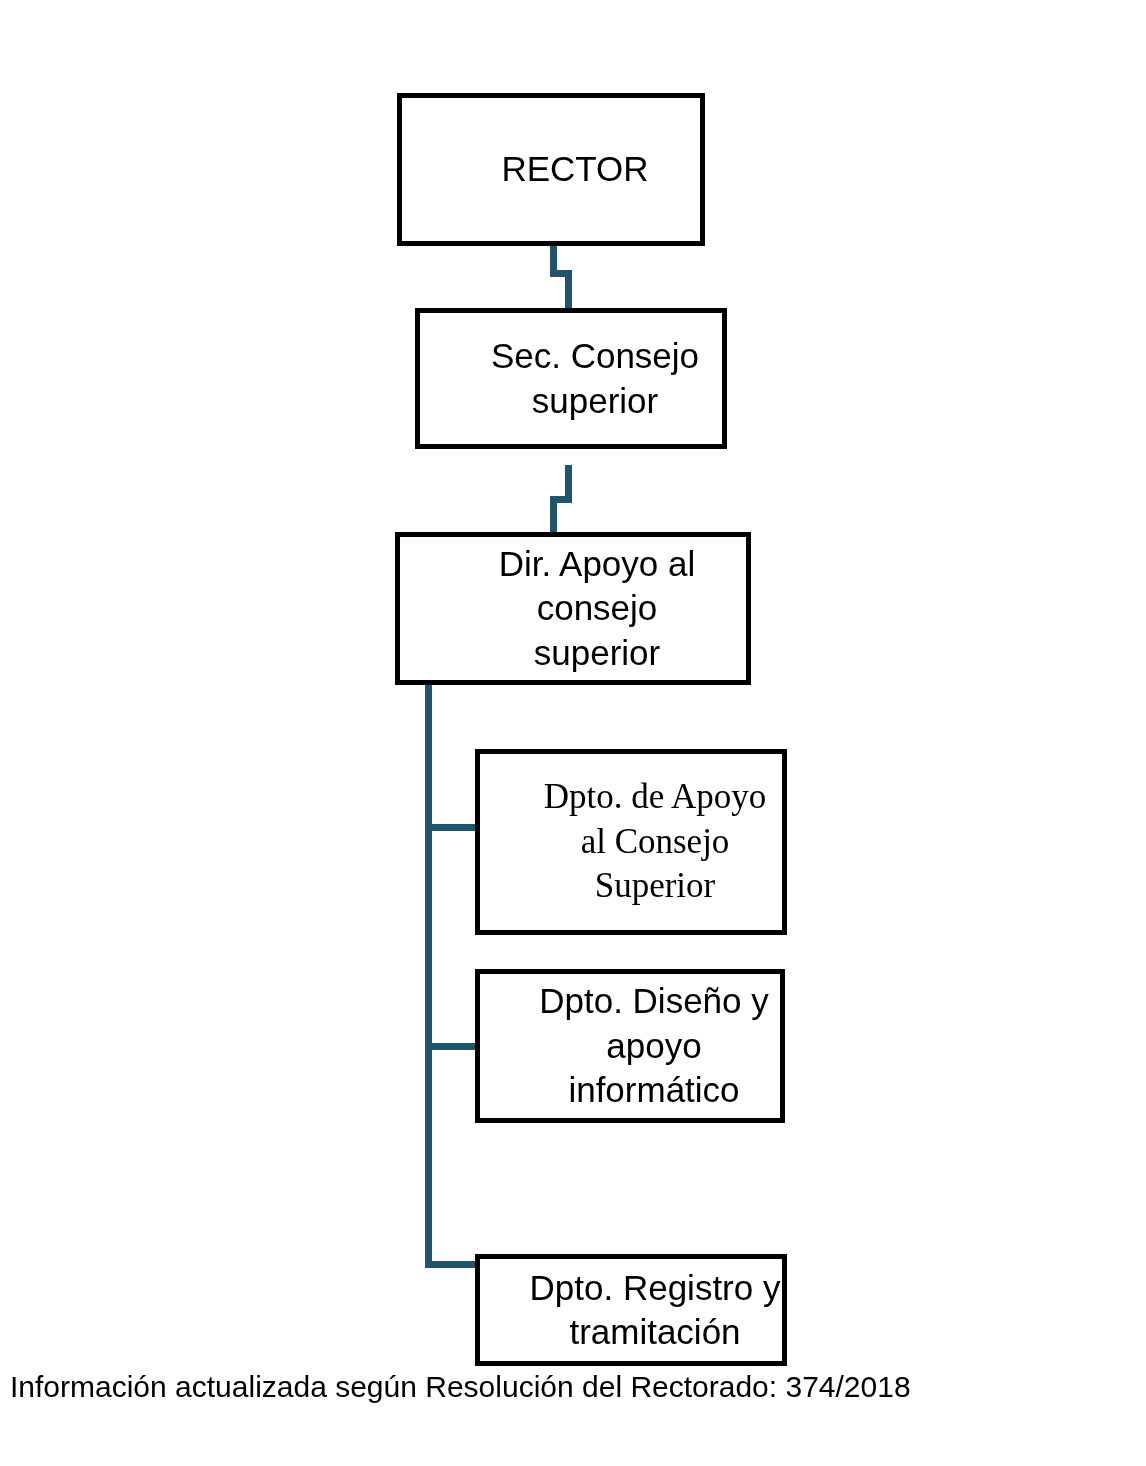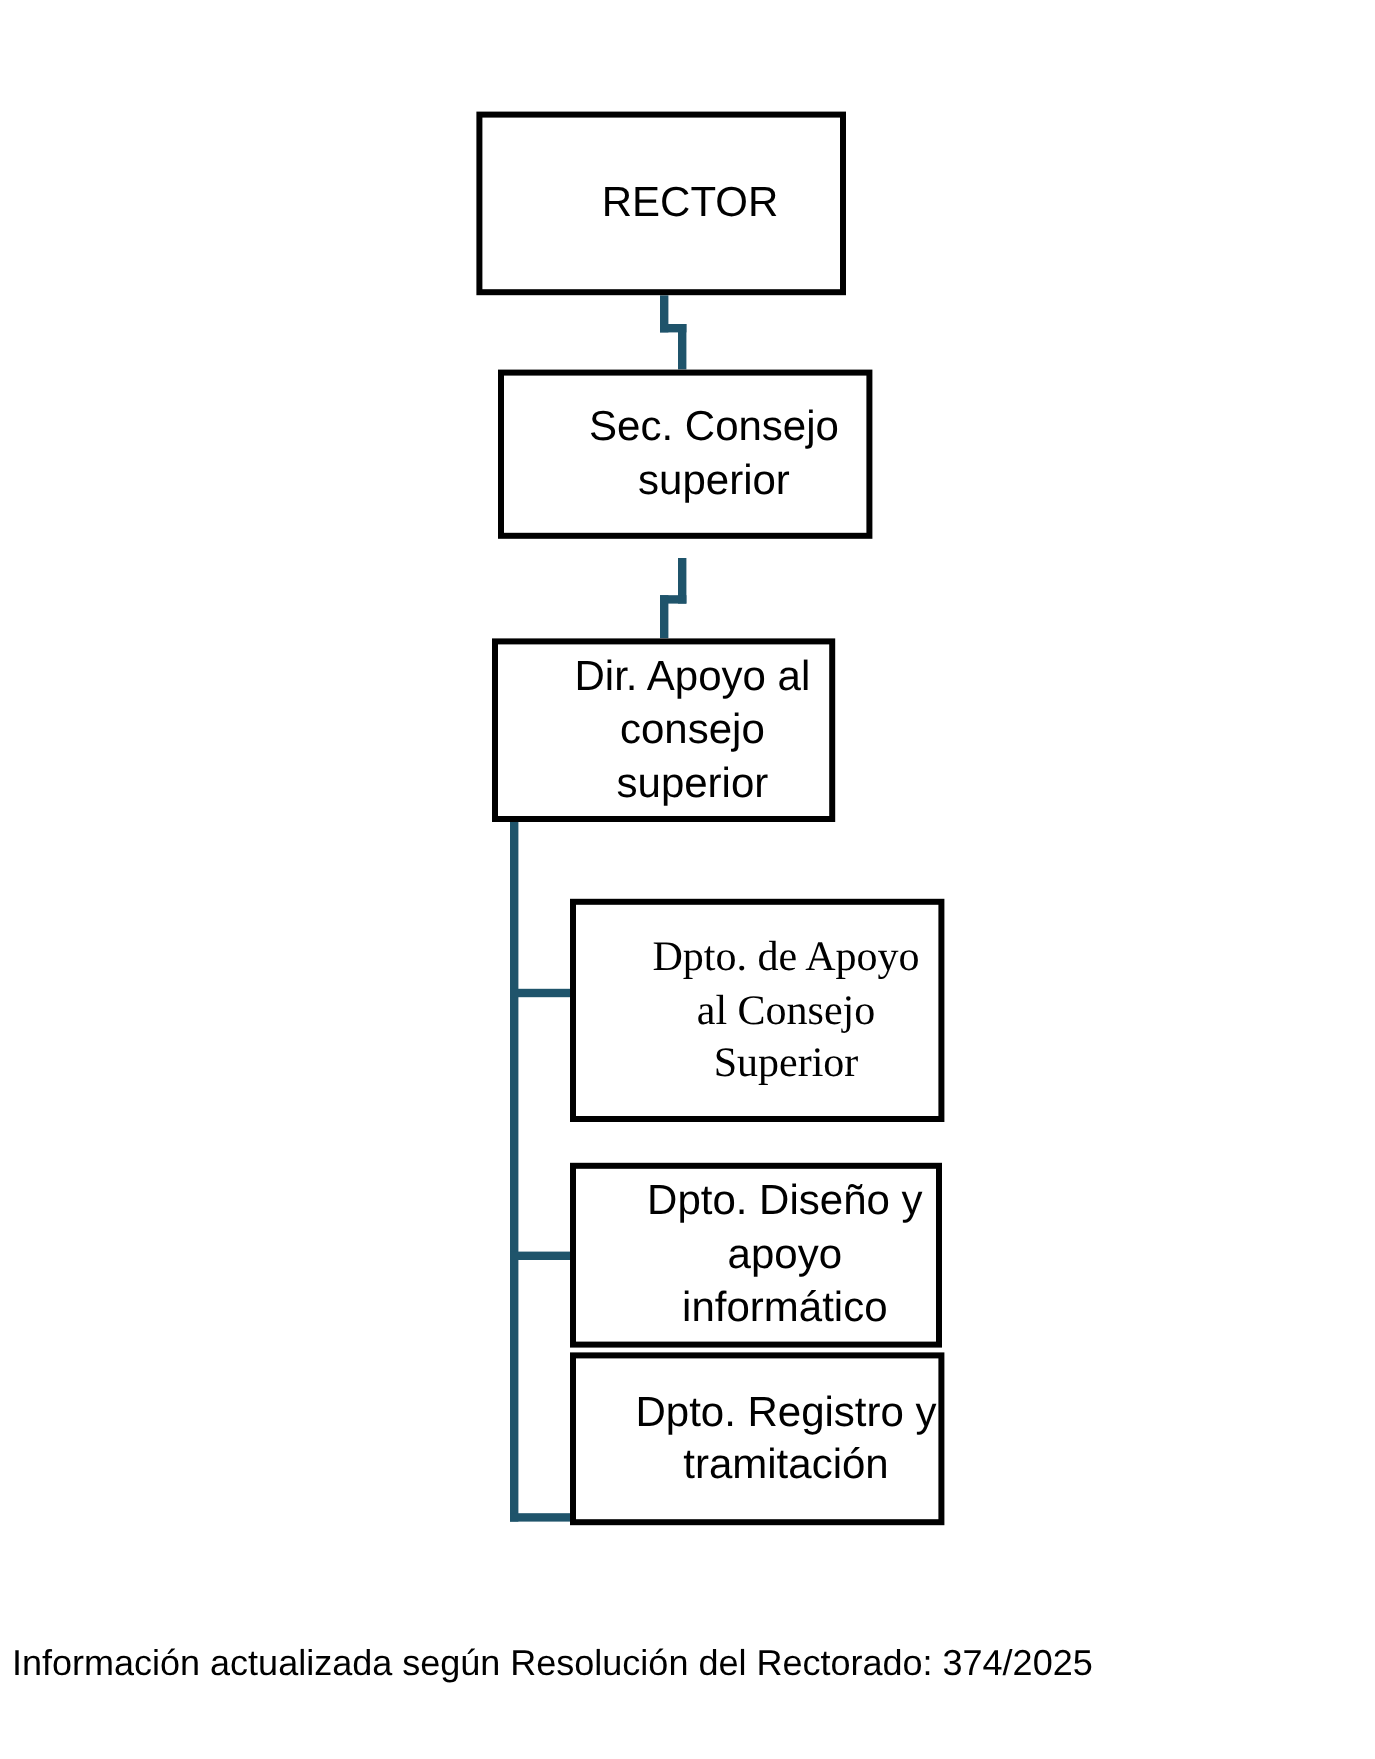--- a/index.html
+++ b/index.html
@@ -33,24 +33,24 @@
   }
   .node .label {
     font-size: 35px;
     line-height: 1.27;
     white-space: pre-line;
     color: var(--color-text, #000000);
   }
   
   .node-rector   { left: 397px; top:  93px;  width: 308px; height: 153px; }
   .node-sec      { left: 415px; top: 308px;  width: 312px; height: 141px; }
-  .node-dir      { left: 395px; top: 532px;  width: 286px; height: 153px; margin-left: 15px; }
+  .node-dir      { left: 395px; top: 532px;  width: 356px; height: 153px; }
   .node-dpto1    { left: 475px; top: 749px;  width: 312px; height: 186px; font-family: Liberation Serif, serif; }
   .node-dpto2    { left: 475px; top: 969px;  width: 310px; height: 154px; }
-  .node-dpto3    { left: 475px; top: 1127px; width: 312px; height: 144px; }
+  .node-dpto3    { left: 475px; top: 1254px; width: 312px; height: 112px; }
 
   .seg {
     position: absolute;
     background: var(--color-connector, #1F546B);
   }
   
   .seg-r1-v1 { left: 550px; top: 246px; width: 7px;  height: 31px; }
   .seg-r1-h  { left: 550px; top: 270px; width: 22px; height: 7px;  }
   .seg-r1-v2 { left: 565px; top: 270px; width: 7px;  height: 38px; }
   
@@ -118,15 +118,15 @@
     <span class="label">Dpto. Diseño y
 apoyo
 informático</span>
   </div>
 
   <div class="node node-dpto3">
     <span class="label">Dpto. Registro y
 tramitación</span>
   </div>
 
-  <div class="footer-note">Información actualizada según Resolución del Rectorado: 374/2025</div>
+  <div class="footer-note">Información actualizada según Resolución del Rectorado: 374/2018</div>
 
 </div>
 
 </body></html>

